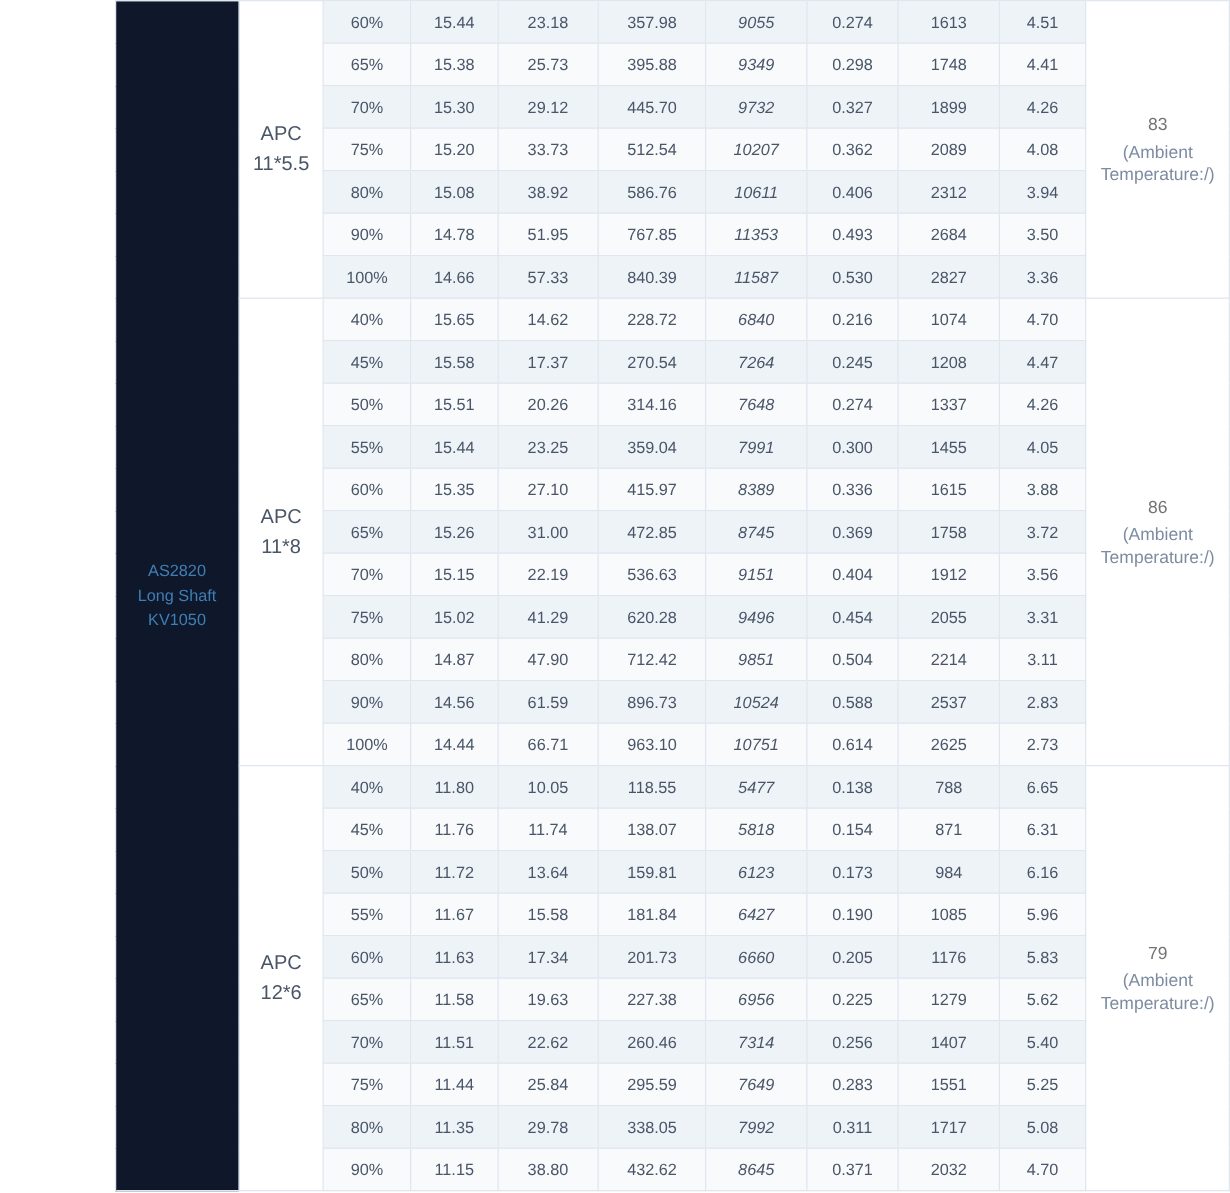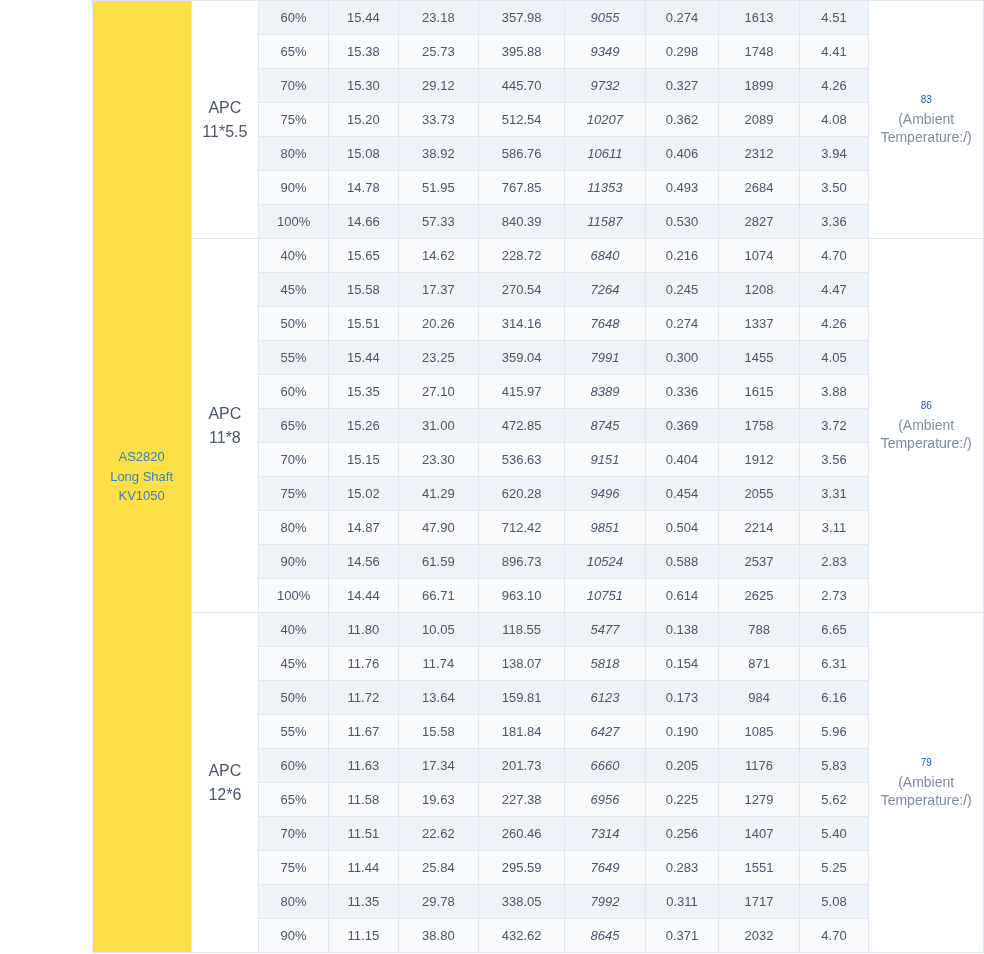--- a/index.html
+++ b/index.html
@@ -26,43 +26,43 @@
     vertical-align: middle;
     padding: 6px 2px;
     line-height: 1.35;
     height: 21px;
   }
   
   tr.odd td.data { background: #eef3f8; }
   tr.even td.data { background: #f8fafc; }
 
   td.motor {
-    background: #fde047;
+    background: #0f172a;
     color: #3f7fb5;
     font-size: 13px;
     line-height: 1.5;
     width: 90px;
   }
   td.prop {
     background: #ffffff;
     width: 60px;
     font-size: 16px;
     line-height: 1.5;
     color: #4a5668;
   }
   td.temp {
     background: #ffffff;
     width: 105px;
     color: #4a5668;
   }
   td.temp .temp-value {
-    font-size: 10px;
+    font-size: 14px;
     display: block;
     margin-bottom: 3px;
-    color: #1d4ed8;
+    color: #737373;
   }
   td.temp .temp-note {
     font-size: 14px;
     color: #7d8ca0;
     display: block;
     line-height: 1.3;
   }
   td.throttle { width: 62px; }
   td.c1 { width: 62px; }
   td.c2 { width: 72px; }
@@ -225,21 +225,21 @@
         <td class="data c2">31.00</td>
         <td class="data c3">472.85</td>
         <td class="data c4">8745</td>
         <td class="data c5">0.369</td>
         <td class="data c6">1758</td>
         <td class="data c7">3.72</td>
       </tr>
       <tr class="even">
         <td class="data throttle">70%</td>
         <td class="data c1">15.15</td>
-        <td class="data c2">23.30</td>
+        <td class="data c2">22.19</td>
         <td class="data c3">536.63</td>
         <td class="data c4">9151</td>
         <td class="data c5">0.404</td>
         <td class="data c6">1912</td>
         <td class="data c7">3.56</td>
       </tr>
       <tr class="odd">
         <td class="data throttle">75%</td>
         <td class="data c1">15.02</td>
         <td class="data c2">41.29</td>

